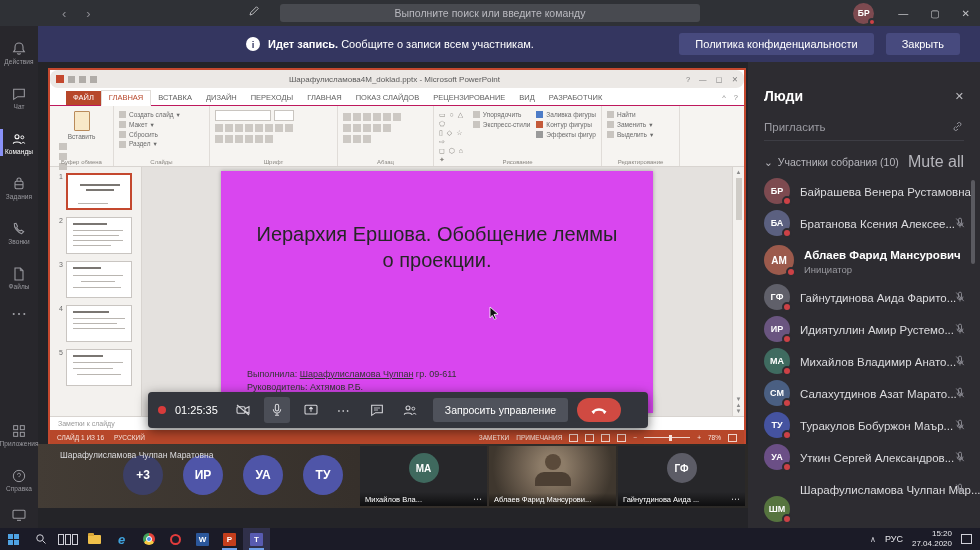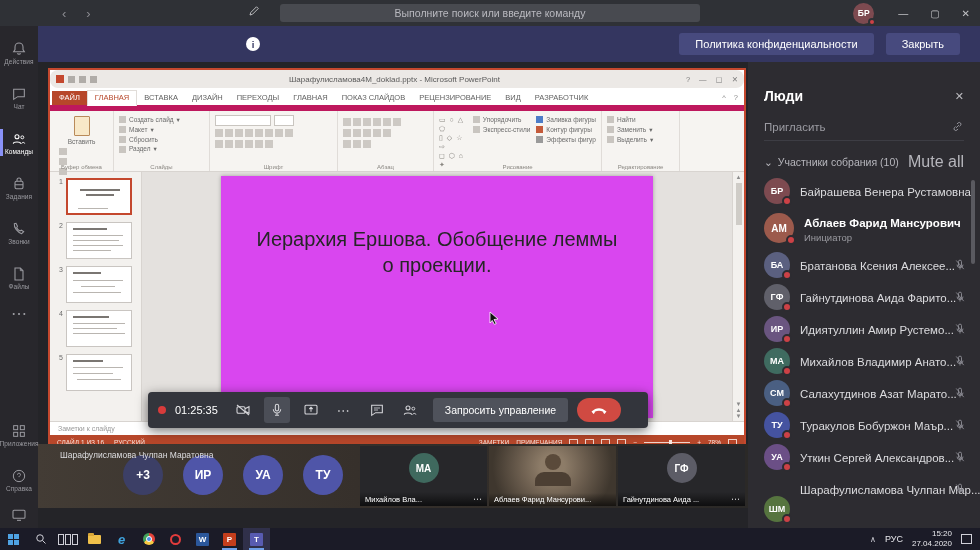--- a/index.html
+++ b/index.html
@@ -48,21 +48,21 @@
   
   .ppt{position:absolute;left:10px;top:6px;width:698px;height:376px;background:#fff;
        border:2px solid #c4482e;box-sizing:border-box;font-family:"Liberation Sans",sans-serif;}
   .ppt-title{height:18px;background:#ece9e6;display:flex;align-items:center;font-size:8px;color:#5a5a5a;border-radius:8px;}
   .qat{display:flex;gap:4px;align-items:center;padding:0 6px;}
   .qat i{width:8px;height:8px;background:#c4482e;display:block;}
   .qat s{width:7px;height:7px;background:#b0aca8;display:block;text-decoration:none;}
   .ppt-title .t{flex:1;text-align:center;white-space:nowrap;overflow:hidden;}
   .ppt-title .ctl{display:flex;gap:9px;padding-right:6px;color:#7a7a7a;font-size:7.5px;}
   .ppt-tabs{height:17px;background:#fff;display:flex;align-items:flex-end;font-size:7.5px;color:#5f5f5f;
-            border-bottom:6px solid #be185d;padding-left:2px;}
+            border-bottom:1px solid #be185d;padding-left:16px;}
   .tab{padding:2px 7px 3px;white-space:nowrap;}
   .tab.file{background:#b7472a;color:#fff;}
   .tab.active{color:#b7472a;border:1px solid #e1ddd9;border-bottom:1px solid #fff;margin-bottom:-1px;background:#fff;}
   .ppt-tabs .right{margin-left:auto;display:flex;gap:8px;padding:0 6px 3px;color:#8a8a8a;}
   .ribbon{height:60px;background:#f6f4f1;border-bottom:1px solid #d8d4d0;display:flex;color:#6b6b6b;}
   .rgroup{position:relative;border-right:1px solid #e0dcd8;padding:4px 5px 10px;box-sizing:border-box;}
   .rg-label{position:absolute;bottom:1px;left:0;right:0;text-align:center;font-size:6px;color:#8a8782;white-space:nowrap;}
   .bigbtn{display:flex;flex-direction:column;align-items:center;font-size:6.5px;gap:2px;padding:1px 3px;}
   .clip{width:14px;height:18px;border:1px solid #b98a5a;background:#f8e8c8;border-radius:1px;}
   .mini-col{display:flex;flex-direction:column;gap:3px;margin-left:4px;padding-top:2px;}
@@ -216,20 +216,22 @@
         <span>—</span>
         <span>▢</span>
         <span>✕</span>
       </div>
     </div>
   </div>
 
   <div class="banner">
     <div class="banner-content">
       <span class="info-ic">i</span>
+      <span><b>Идет запись.</b>
+      <span>Сообщите о записи всем участникам.</span></span>
     </div>
     <div class="banner-buttons">
       <span class="banner-btn">Политика конфиденциальности</span>
       <span class="banner-btn">Закрыть</span>
     </div>
   </div>
 
   <div class="sidebar">
     <div class="sb-item">
       <svg viewBox="0 0 24 24">
@@ -516,20 +518,24 @@
                 <span class="tl" style="left:6px;top:12px;width:50px;height:1px;"></span>
                 <span class="tl" style="left:6px;top:18px;width:40px;height:1px;"></span>
                 <span class="tl" style="left:10px;top:24px;width:44px;height:1px;"></span>
               </span>
           </div>
         </div>
 
         <div class="editor">
           <div class="slide">
             <div class="slide-title">Иерархия Ершова. Обобщение леммы о проекции.</div>
+            <div class="slide-by">
+              <div><span>Выполнила: </span><u>Шарафулисламова Чулпан</u><span> гр. 09-611</span></div>
+              <div>Руководитель: Ахтямов Р.Б.</div>
+            </div>
             <span class="cursor">
               <svg width="11" height="14" viewBox="0 0 11 14">
                   <path d="M1 1l8 7-4 .5 2.2 4-1.8.9-2.2-4L1 12z" fill="#111" stroke="#fff" stroke-width=".8"></path>
                 </svg>
             </span>
           </div>
         </div>
 
         <div class="vscroll">
           <span>▲</span>
@@ -673,43 +679,43 @@
     </div>
 
     <div class="pp-list">
       <div class="p-row">
         <span class="p-av" style="background: rgb(125, 74, 80);">
             <span>БР</span>
             <span class="p-dot"></span>
           </span>
         <span class="p-text"><span class="p-name">Байрашева Венера Рустамовна</span></span>
       </div>
-      <div class="p-row tall">
-        <span class="p-av" style="background: rgb(156, 90, 76);">
-            <span>АМ</span>
-            <span class="p-dot"></span>
-          </span>
-        <span class="p-text">
-          <span class="p-name">Аблаев Фарид Мансурович</span>
-          <div class="p-sub">Инициатор</div>
-        </span>
-      </div>
       <div class="p-row">
         <span class="p-av" style="background: rgb(91, 96, 128);">
             <span>БА</span>
             <span class="p-dot"></span>
           </span>
         <span class="p-text"><span class="p-name">Братанова Ксения Алексее...</span></span>
         <span class="p-mic">
             <svg viewBox="0 0 16 16">
               <path d="M6 3.5a2 2 0 0 1 4 0V8a2 2 0 0 1-4 0z" fill="none" stroke="currentColor" stroke-width="1.2"></path>
               <path d="M4 7.5a4 4 0 0 0 8 0M8 11.5V14" fill="none" stroke="currentColor" stroke-width="1.2"></path>
               <line x1="3" y1="2" x2="13" y2="13.5" stroke="currentColor" stroke-width="1.2"></line>
             </svg>
           </span>
+      </div>
+      <div class="p-row tall">
+        <span class="p-av" style="background: rgb(156, 90, 76);">
+            <span>АМ</span>
+            <span class="p-dot"></span>
+          </span>
+        <span class="p-text">
+          <span class="p-name">Аблаев Фарид Мансурович</span>
+          <div class="p-sub">Инициатор</div>
+        </span>
       </div>
       <div class="p-row">
         <span class="p-av" style="background: rgb(96, 96, 106);">
             <span>ГФ</span>
             <span class="p-dot"></span>
           </span>
         <span class="p-text"><span class="p-name">Гайнутдинова Аида Фарито...</span></span>
         <span class="p-mic">
             <svg viewBox="0 0 16 16">
               <path d="M6 3.5a2 2 0 0 1 4 0V8a2 2 0 0 1-4 0z" fill="none" stroke="currentColor" stroke-width="1.2"></path>

